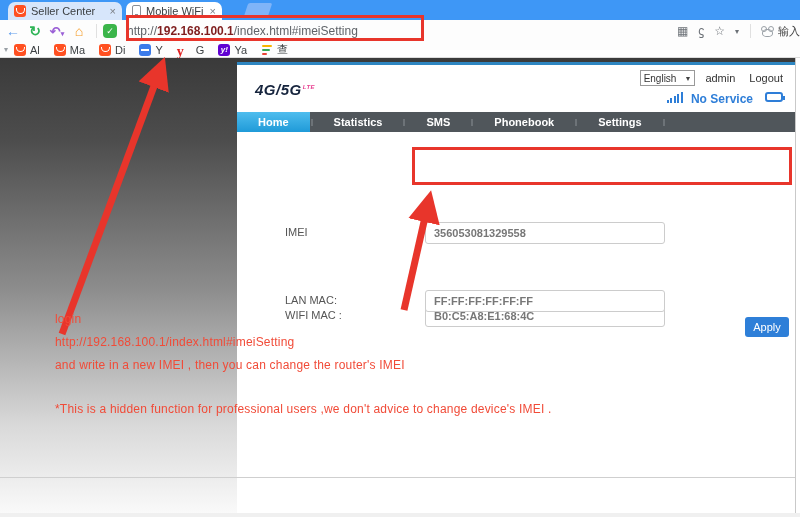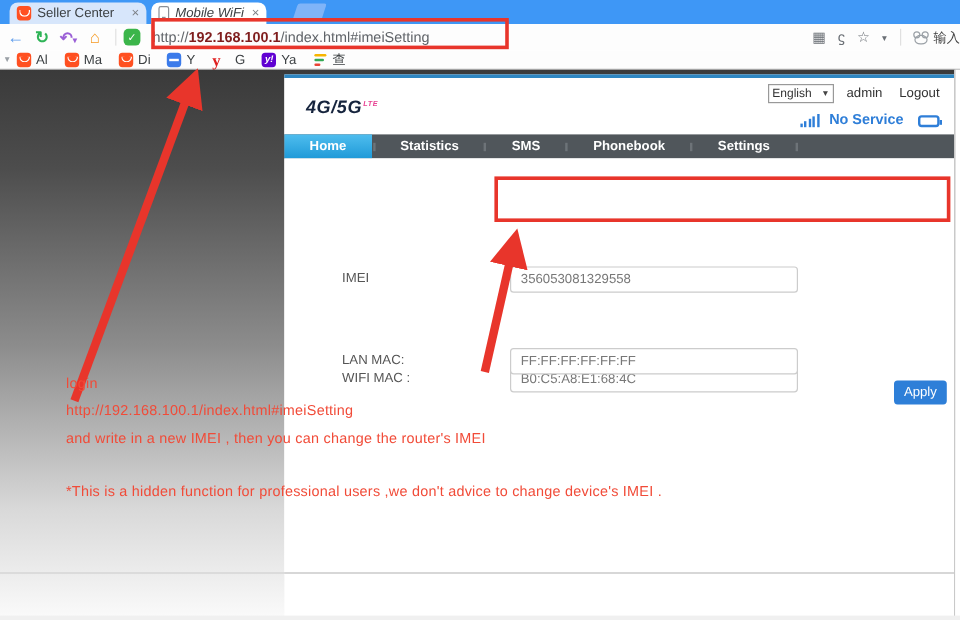--- a/index.html
+++ b/index.html
@@ -3,21 +3,21 @@
 <meta charset="utf-8">
 <style>
   * { margin:0; padding:0; box-sizing:border-box; }
   html,body { width:800px; height:517px; overflow:hidden; font-family:"Liberation Sans", sans-serif; background:#fff; }
   .stage { position:relative; width:800px; height:517px; overflow:hidden; }
 
   
   .tabbar { position:absolute; left:0; top:0; width:800px; height:20px; background:#3e97f6;padding-left:47px; }
   .tab { position:absolute; top:2px; height:18px; border-radius:7px 7px 0 0; display:flex; align-items:center; padding:0 6px; font-size:11px; color:#3c4043; }
   .tab1 { left:8px; width:114px; background:#d7e6fb; }
-  .tab2 { left:126px; width:96px; background:#ffffff;font-style:italic; }
+  .tab2 { left:126px; width:96px; background:#ffffff; }
   .tab .tlabel { flex:1; white-space:nowrap; overflow:hidden; }
   .tab .close { color:#7b7f85; font-size:11px; margin-left:4px; cursor:pointer; }
   .fav-ali { width:12px; height:12px; background:#ff5021; border-radius:3px; margin-right:5px; position:relative; flex:none;}
   .fav-ali::after { content:""; position:absolute; left:2px; top:3px; width:7px; height:5px; border:1.5px solid #fff; border-top:none; border-radius:0 0 5px 5px; }
   .fav-wifi { width:9px; height:12px; border:1.5px solid #8a8f96; border-radius:2px; margin-right:5px; position:relative; flex:none;}
   .fav-wifi::after { content:""; position:absolute; left:2px; bottom:1px; width:3px; height:1.5px; background:#8a8f96; }
   .newtab { position:absolute; left:246px; top:3px; width:24px; height:14px; background:#7fb4f8; transform:skewX(-18deg); border-radius:2px; }
 
   .toolbar { position:absolute; left:0; top:20px; width:800px; height:22px; background:#fdfdfd; display:flex; align-items:center; }
   .navbtn { width:22px; text-align:center; font-size:14px; font-weight:bold; }
@@ -62,38 +62,38 @@
   .router { position:absolute; left:237px; top:62px; width:558px; height:455px; background:#fff; }
   .router .topline { position:absolute; left:0; top:0; width:100%; height:3px; background:#2e86c1; }
   .r-header { position:absolute; left:0; top:3px; width:100%; height:47px; background:#fff; }
   .logo { position:absolute; left:18px; top:16px; font-size:15px; font-weight:bold; font-style:italic; color:#16243d; letter-spacing:0.5px; }
   .logo sup { font-size:6px; color:#e84393; font-style:italic; margin-left:1px; }
   .hdr-right { position:absolute; right:12px; top:5px; text-align:right; }
   .hdr-row1 { display:flex; align-items:center; justify-content:flex-end; font-size:11px; color:#333; }
   .lang-select { border:1px solid #999; background:#fff; font-size:10px; color:#333; padding:0 3px; height:16px; display:flex; align-items:center; margin-right:10px; }
   .lang-select .car { font-size:7px; margin-left:8px; color:#444; }
   .hdr-user { margin-right:14px; }
-  .hdr-row2 { display:flex; align-items:flex-end; justify-content:flex-end; margin-top:6px; }
+  .hdr-row2 { display:flex; align-items:flex-start; justify-content:flex-end; margin-top:6px; }
   .sigbars { display:flex; align-items:flex-end; height:11px; margin-right:8px; }
   .sigbars i { width:2px; background:#2e7ed8; margin-left:1.5px; display:block; }
   .sigbars i:nth-child(1){height:3px;} .sigbars i:nth-child(2){height:5px;}
   .sigbars i:nth-child(3){height:7px;} .sigbars i:nth-child(4){height:9px;} .sigbars i:nth-child(5){height:11px;}
   .nosvc { color:#2e7ed8; font-size:12px; font-weight:bold; margin-right:12px; }
   .battery { width:18px; height:10px; border:2px solid #2e7ed8; border-radius:3px; position:relative; }
   .battery::after { content:""; position:absolute; right:-4px; top:2px; width:2px; height:4px; background:#2e7ed8; }
 
   .r-nav { position:absolute; left:0; top:50px; width:100%; height:20px; background:#50565b; display:flex; align-items:stretch; }
   .r-tab { color:#fff; font-size:11px; font-weight:bold; display:flex; align-items:center; padding:0 20px; }
   .r-tab.active { background:linear-gradient(180deg,#4fbdee,#1f9ad8); padding:0 21px; }
   .r-tabsep { width:2px; height:7px; background:#6d7378; align-self:center; margin:0 1px; }
 
   .r-content { position:absolute; left:0; top:70px; width:100%; height:347px; background:#fff; }
   .f-row { position:absolute; left:0; width:100%; height:22px; }
   .f-label { position:absolute; left:48px; top:4px; font-size:11px; color:#555; }
-  .f-input { position:absolute; left:188px; top:0; width:240px; height:22px; border:1px solid #ccc; border-radius:3px; font-size:11px; color:#777; padding:0 8px; font-family:"Liberation Sans", sans-serif; background:#fff; }
+  .f-input { position:absolute; left:188px; top:0; width:240px; height:22px; border:1px solid #ccc; border-radius:3px; font-size:11px; color:#777; padding:0 8px; font-family:"Liberation Sans", sans-serif; background:#fff;font-weight:bold; }
   .apply-btn { position:absolute; left:508px; top:185px; width:44px; height:20px; background:#2e7fd8; color:#fff; border:none; border-radius:3px; font-size:11px; font-family:"Liberation Sans", sans-serif; }
   .r-footline { position:absolute; left:0; top:415px; width:100%; height:1px; background:#cfcfcf; }
 
   .full-footline { position:absolute; left:0; top:477px; width:795px; height:1px; background:#cfcfcf; z-index:5; }
   .right-edge { position:absolute; left:795px; top:58px; width:1px; height:459px; background:#c9c9c9; z-index:6; }
   .right-gutter { position:absolute; left:796px; top:58px; width:4px; height:459px; background:#ffffff; z-index:6; }
   .bottom-strip { position:absolute; left:0; top:513px; width:800px; height:4px; background:#f0f0f0; z-index:6; }
   .box-url { position:absolute; left:126px; top:15px; width:298px; height:26px; border:3px solid #e8352b; z-index:50; }
   .box-imei { position:absolute; left:412px; top:147px; width:380px; height:38px; border:3px solid #e8352b; z-index:50; }
   .anno-text { position:absolute; left:55px; top:308px; z-index:50; color:#f14b38; font-size:12px; line-height:23px; letter-spacing:0.2px; white-space:nowrap; }

